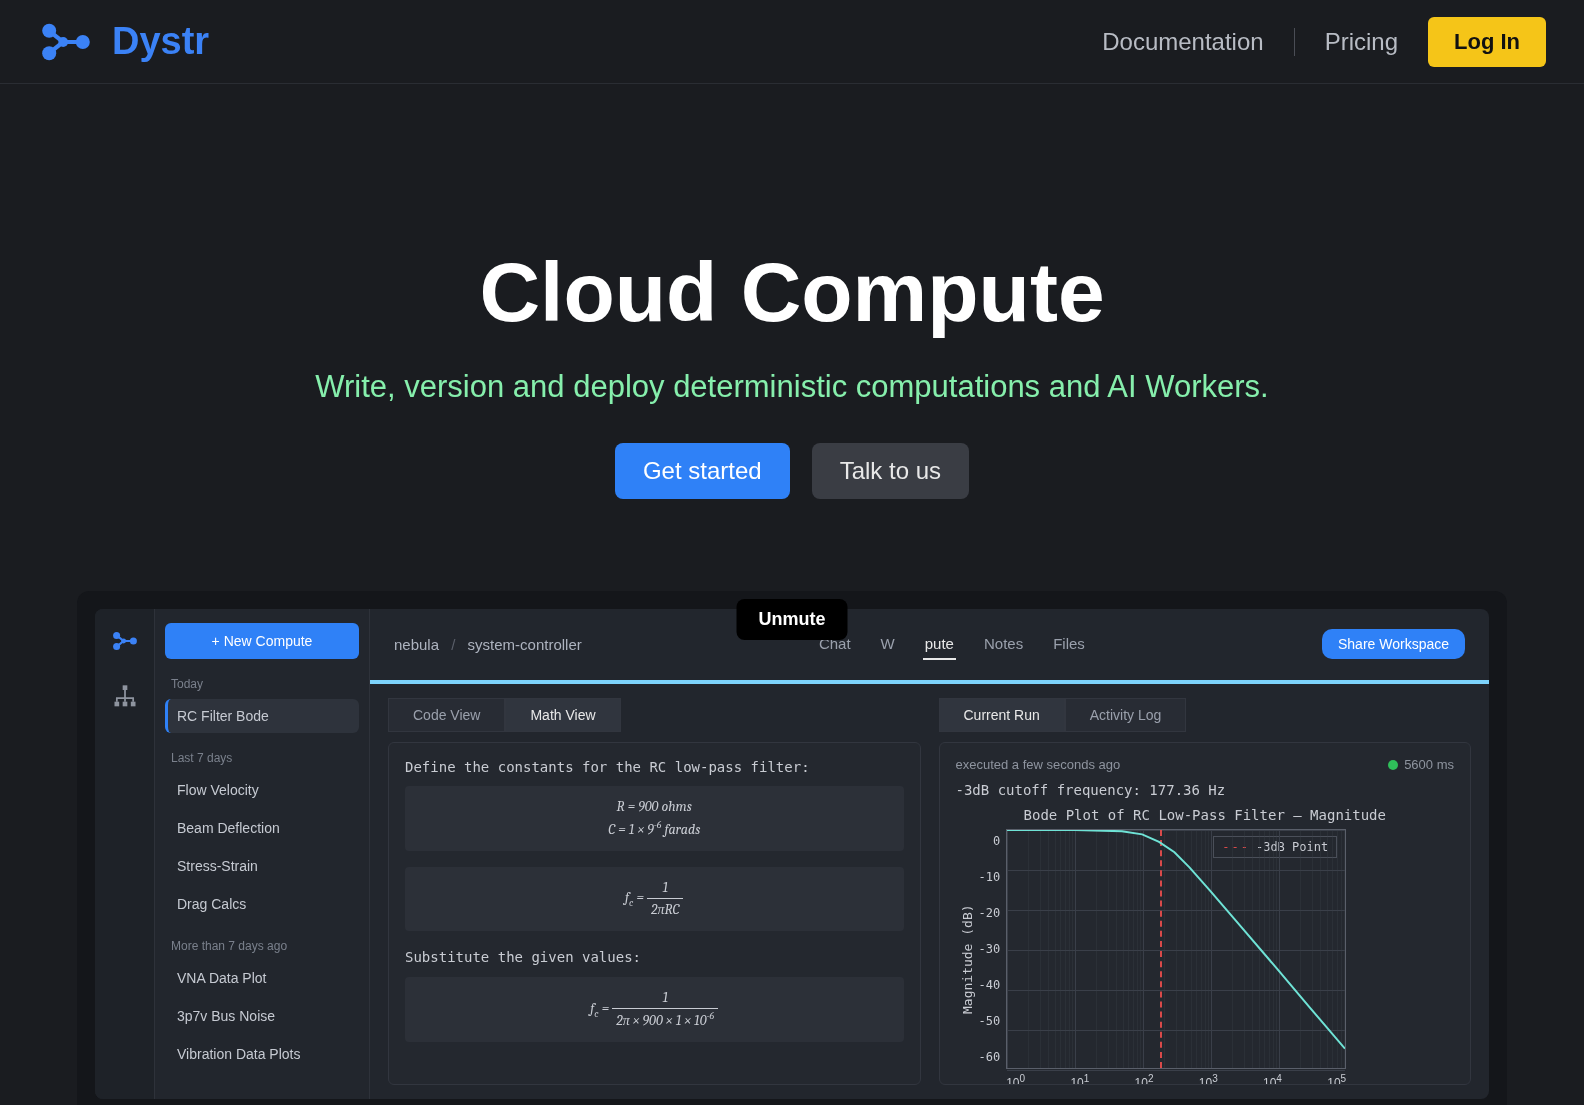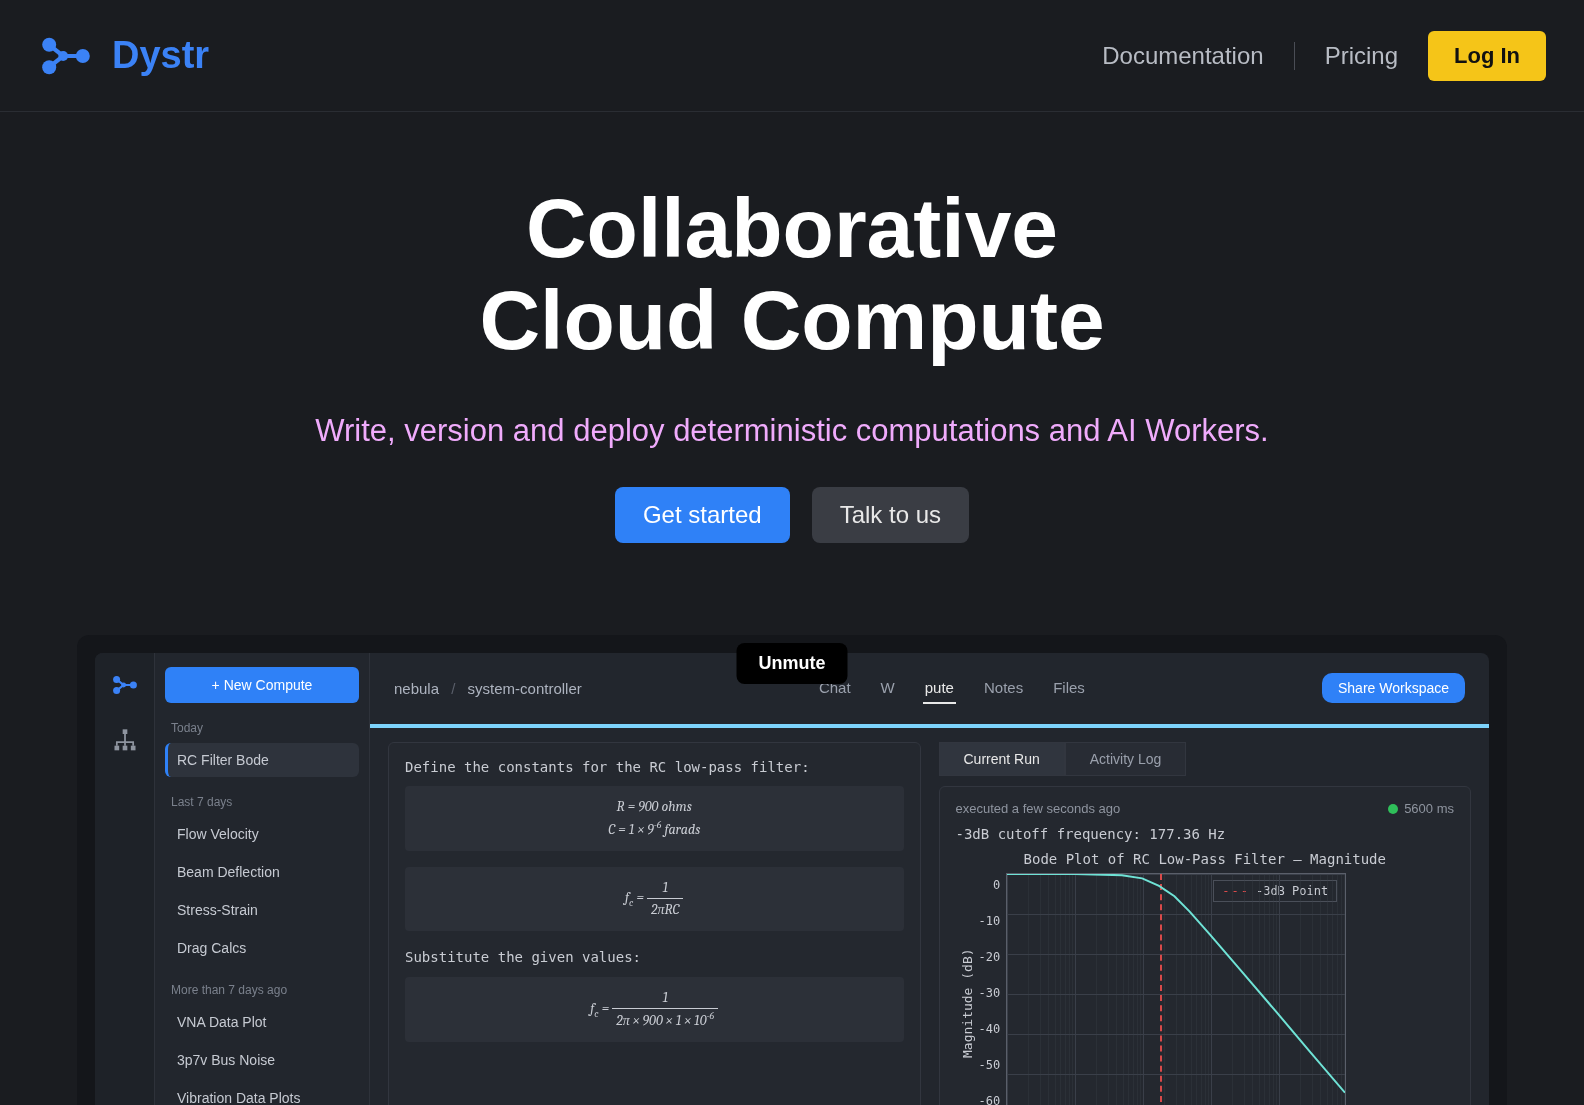--- a/index.html
+++ b/index.html
@@ -1,29 +1,29 @@
 <!DOCTYPE html>
 <html><head>
 <meta charset="utf-8">
 <style>
 *{box-sizing:border-box;margin:0;padding:0}
 html,body{width:1584px;height:1105px;background:#1a1c20;color:#e8e8e8;font-family:Segoe UI,Arial,sans-serif;overflow:hidden}
 
-.nav{display:flex;align-items:center;justify-content:space-between;padding:22px 38px;border-bottom:1px solid #2a2d33;height:112px}
+.nav{display:flex;align-items:center;justify-content:space-between;padding:22px 38px;border-bottom:1px solid #2a2d33;height:84px}
 .brand{display:flex;align-items:center;gap:18px}
 .brand svg{width:56px;height:56px}
 .brand-name{color:#3b82f6;font-size:38px;font-weight:600}
 .nav-right{display:flex;align-items:center;gap:30px}
 .nav-link{color:#b8bcc4;font-size:24px;cursor:pointer}
 .nav-sep{width:1px;height:28px;background:#4a4d55}
 .btn-login{background:#f5c518;color:#111;border:none;padding:12px 26px;font-size:22px;font-weight:600;border-radius:6px;cursor:pointer}
 
 .hero{text-align:center;padding:70px 0 40px}
 .hero h1{font-size:84px;font-weight:700;color:#fff;line-height:1.1}
-.sub{font-size:31px;color:#f0abfc;margin-top:46px}
+.sub{font-size:31px;color:#86efac;margin-top:30px}
 .cta{display:flex;gap:22px;justify-content:center;margin-top:38px}
 .btn-primary{background:#2f81f7;color:#fff;border:none;padding:14px 28px;font-size:24px;border-radius:8px;cursor:pointer}
 .btn-secondary{background:#3a3d44;color:#e8e8e8;border:none;padding:14px 28px;font-size:24px;border-radius:8px;cursor:pointer}
 
 .frame{margin:52px auto 0;width:1430px;background:#14161a;border-radius:12px;padding:18px;position:relative}
 .unmute{position:absolute;top:0;left:50%;transform:translate(-50%,8px);background:#000;color:#fff;font-size:18px;font-weight:700;padding:10px 22px;border-radius:8px}
 .app{background:#22262d;border-radius:8px;height:490px;overflow:hidden;display:flex}
 
 .rail{width:60px;background:#1e2228;border-right:1px solid #2e323a;display:flex;flex-direction:column;align-items:center;padding-top:18px;gap:28px}
 .rail svg{width:28px;height:28px}
@@ -85,21 +85,21 @@
   <div class="nav-right">
     <span class="nav-link">Documentation</span>
     <span class="nav-sep"></span>
     <span class="nav-link">Pricing</span>
     <button class="btn-login">Log In</button>
   </div>
 </div>
 
 <div class="hero">
   <h1>
-    <span>Collaborative</span><br>
+    <br>
     <span>Cloud Compute</span>
   </h1>
   <div class="sub">Write, version and deploy deterministic computations and AI Workers.</div>
   <div class="cta">
     <button class="btn-primary">Get started</button>
     <button class="btn-secondary">Talk to us</button>
   </div>
 </div>
 
 <div class="frame">
@@ -155,20 +155,24 @@
           <span class="on">pute</span>
           <span>Notes</span>
           <span>Files</span>
         </div>
         <button class="share">Share Workspace</button>
       </div>
 
       <div class="body">
 
         <div class="col">
+          <div class="subtabs">
+            <div class="subtab">Code View</div>
+            <div class="subtab on">Math View</div>
+          </div>
           <div class="panel mono">
             <div>Define the constants for the RC low-pass filter:</div>
             <div class="eq">
               <span>R = 900 ohms</span><br>
               <span>C = 1 × 9</span><sup>-6</sup><span> farads</span>
             </div>
             <div class="eq">
               <span>f</span><sub>c</sub> =
               <span class="frac"><span class="n">1</span><span class="d">2πRC</span></span>
             </div>

